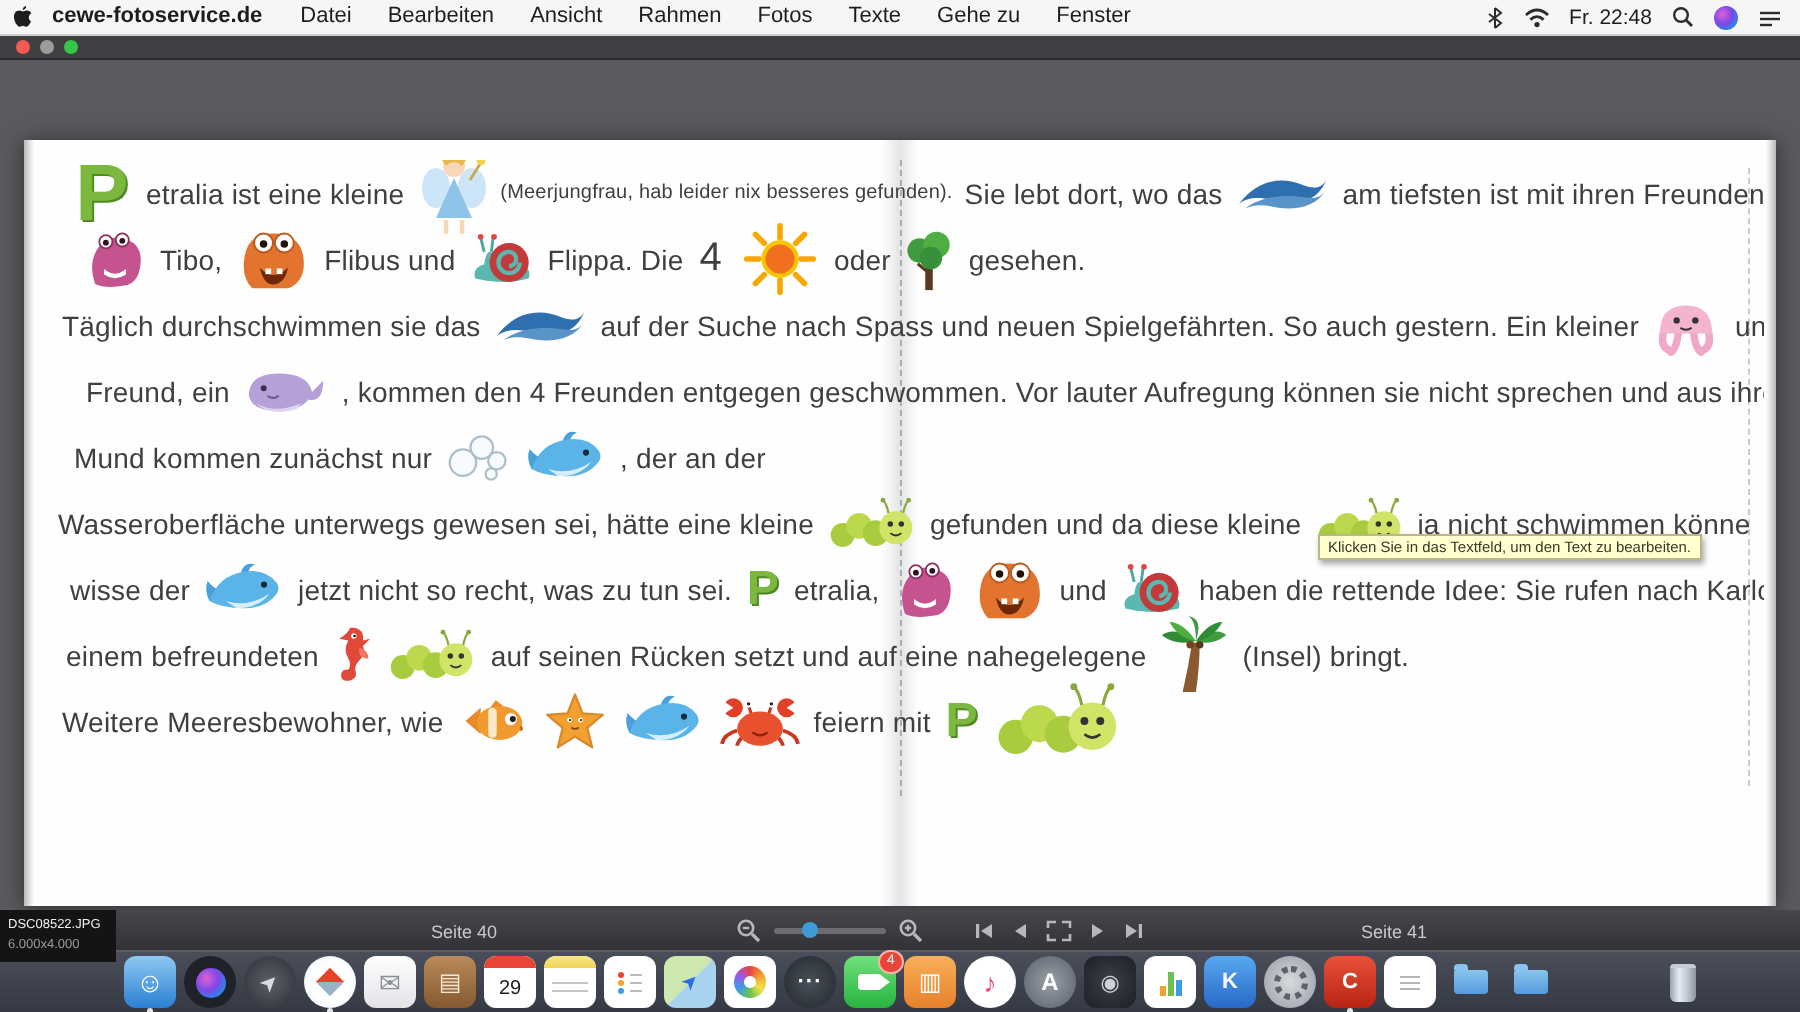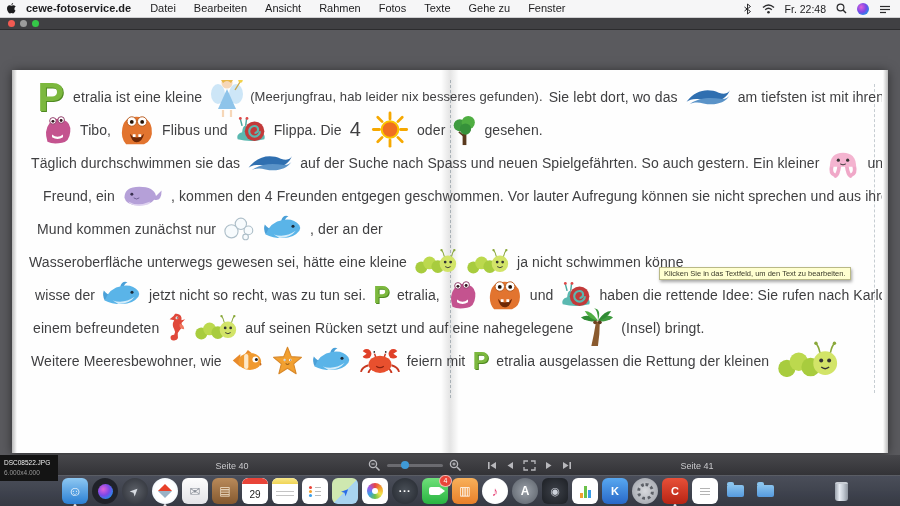--- a/index.html
+++ b/index.html
@@ -49,21 +49,21 @@
   .line:nth-child(1){padding-left:6px;}
   .line:nth-child(2){padding-left:12px;text-align:right;}
   .line:nth-child(3){padding-left:2px;}
   .line:nth-child(4){padding-left:14px;}
   .line:nth-child(5){padding-left:8px;}
   .line:nth-child(6){padding-left:0;}
   .line:nth-child(7){padding-left:6px;}
   .line:nth-child(8){padding-left:4px;}
   .line:nth-child(9){padding-left:2px;}
   .tok-text{margin:0 3px;}
-  .tok-text.small{font-size:13px;text-align:center;}
+  .tok-text.small{font-size:10px;text-align:center;}
   .tok-text.big{font-size:20px;margin:0 5px;}
   .tok-icon{flex:none;margin:0 4px;display:flex;align-items:center;justify-content:center;}
   .tok-icon svg{width:100%;height:100%;overflow:visible;}
   .pletter{font-weight:bold;color:#7cb83e;line-height:.8;
     text-shadow:1px 1px 0 #4f8a22;}
 
   
   .tooltip{position:absolute;left:659px;top:267px;height:11px;background:#ffffd0;
     border:1px solid #b9b986;font-size:7.5px;line-height:11px;color:#3a3a2a;
     padding:0 4px;white-space:nowrap;box-shadow:1px 2px 3px rgba(0,0,0,.35);z-index:40;}
@@ -390,20 +390,21 @@
               <circle cx="26" cy="19" r="7" fill="#a8cc3e"></circle>
               <circle cx="37" cy="16" r="9" fill="#d2e468"></circle>
               <path d="M33 8 q-1 -5 -3 -7 M41 8 q1 -5 3 -7" stroke="#8aa83a" stroke-width="1.2" fill="none"></path>
               <circle cx="30" cy="1" r="1.3" fill="#8aa83a"></circle>
               <circle cx="44" cy="1" r="1.3" fill="#8aa83a"></circle>
               <circle cx="34" cy="14" r="1.5" fill="#333"></circle>
               <circle cx="40" cy="14" r="1.5" fill="#333"></circle>
               <path d="M34 19 q3 2.5 6 0" stroke="#333" stroke-width="1" fill="none"></path>
             </svg>
           </span>
+          <span class="tok-text">gefunden und da diese kleine</span>
           <span class="tok-icon" style="width: 44px; height: 26px;">
             <svg viewBox="0 0 48 28">
               <circle cx="8" cy="20" r="6.5" fill="#a8cc3e"></circle>
               <circle cx="17" cy="15" r="7" fill="#bcd94e"></circle>
               <circle cx="26" cy="19" r="7" fill="#a8cc3e"></circle>
               <circle cx="37" cy="16" r="9" fill="#d2e468"></circle>
               <path d="M33 8 q-1 -5 -3 -7 M41 8 q1 -5 3 -7" stroke="#8aa83a" stroke-width="1.2" fill="none"></path>
               <circle cx="30" cy="1" r="1.3" fill="#8aa83a"></circle>
               <circle cx="44" cy="1" r="1.3" fill="#8aa83a"></circle>
               <circle cx="34" cy="14" r="1.5" fill="#333"></circle>
@@ -552,21 +553,20 @@
               <circle cx="27" cy="5" r="2" fill="#fff"></circle>
               <circle cx="27" cy="5" r=".9" fill="#222"></circle>
               <ellipse cx="21" cy="18" rx="12" ry="9" fill="#e8502e"></ellipse>
               <path d="M17 20 q4 3 8 0" stroke="#8a2210" stroke-width="1.2" fill="none"></path>
             </svg>
           </span>
           <span class="tok-text">feiern mit</span>
           <span class="tok-icon" style="width: 17px; height: 23px;">
             <span class="pletter" style="font-size:24px">P</span>
           </span>
-          <span class="tok-text">etralia ausgelassen die Rettung der kleinen</span>
           <span class="tok-icon" style="width: 64px; height: 37px;">
             <svg viewBox="0 0 48 28">
               <circle cx="8" cy="20" r="6.5" fill="#a8cc3e"></circle>
               <circle cx="17" cy="15" r="7" fill="#bcd94e"></circle>
               <circle cx="26" cy="19" r="7" fill="#a8cc3e"></circle>
               <circle cx="37" cy="16" r="9" fill="#d2e468"></circle>
               <path d="M33 8 q-1 -5 -3 -7 M41 8 q1 -5 3 -7" stroke="#8aa83a" stroke-width="1.2" fill="none"></path>
               <circle cx="30" cy="1" r="1.3" fill="#8aa83a"></circle>
               <circle cx="44" cy="1" r="1.3" fill="#8aa83a"></circle>
               <circle cx="34" cy="14" r="1.5" fill="#333"></circle>

